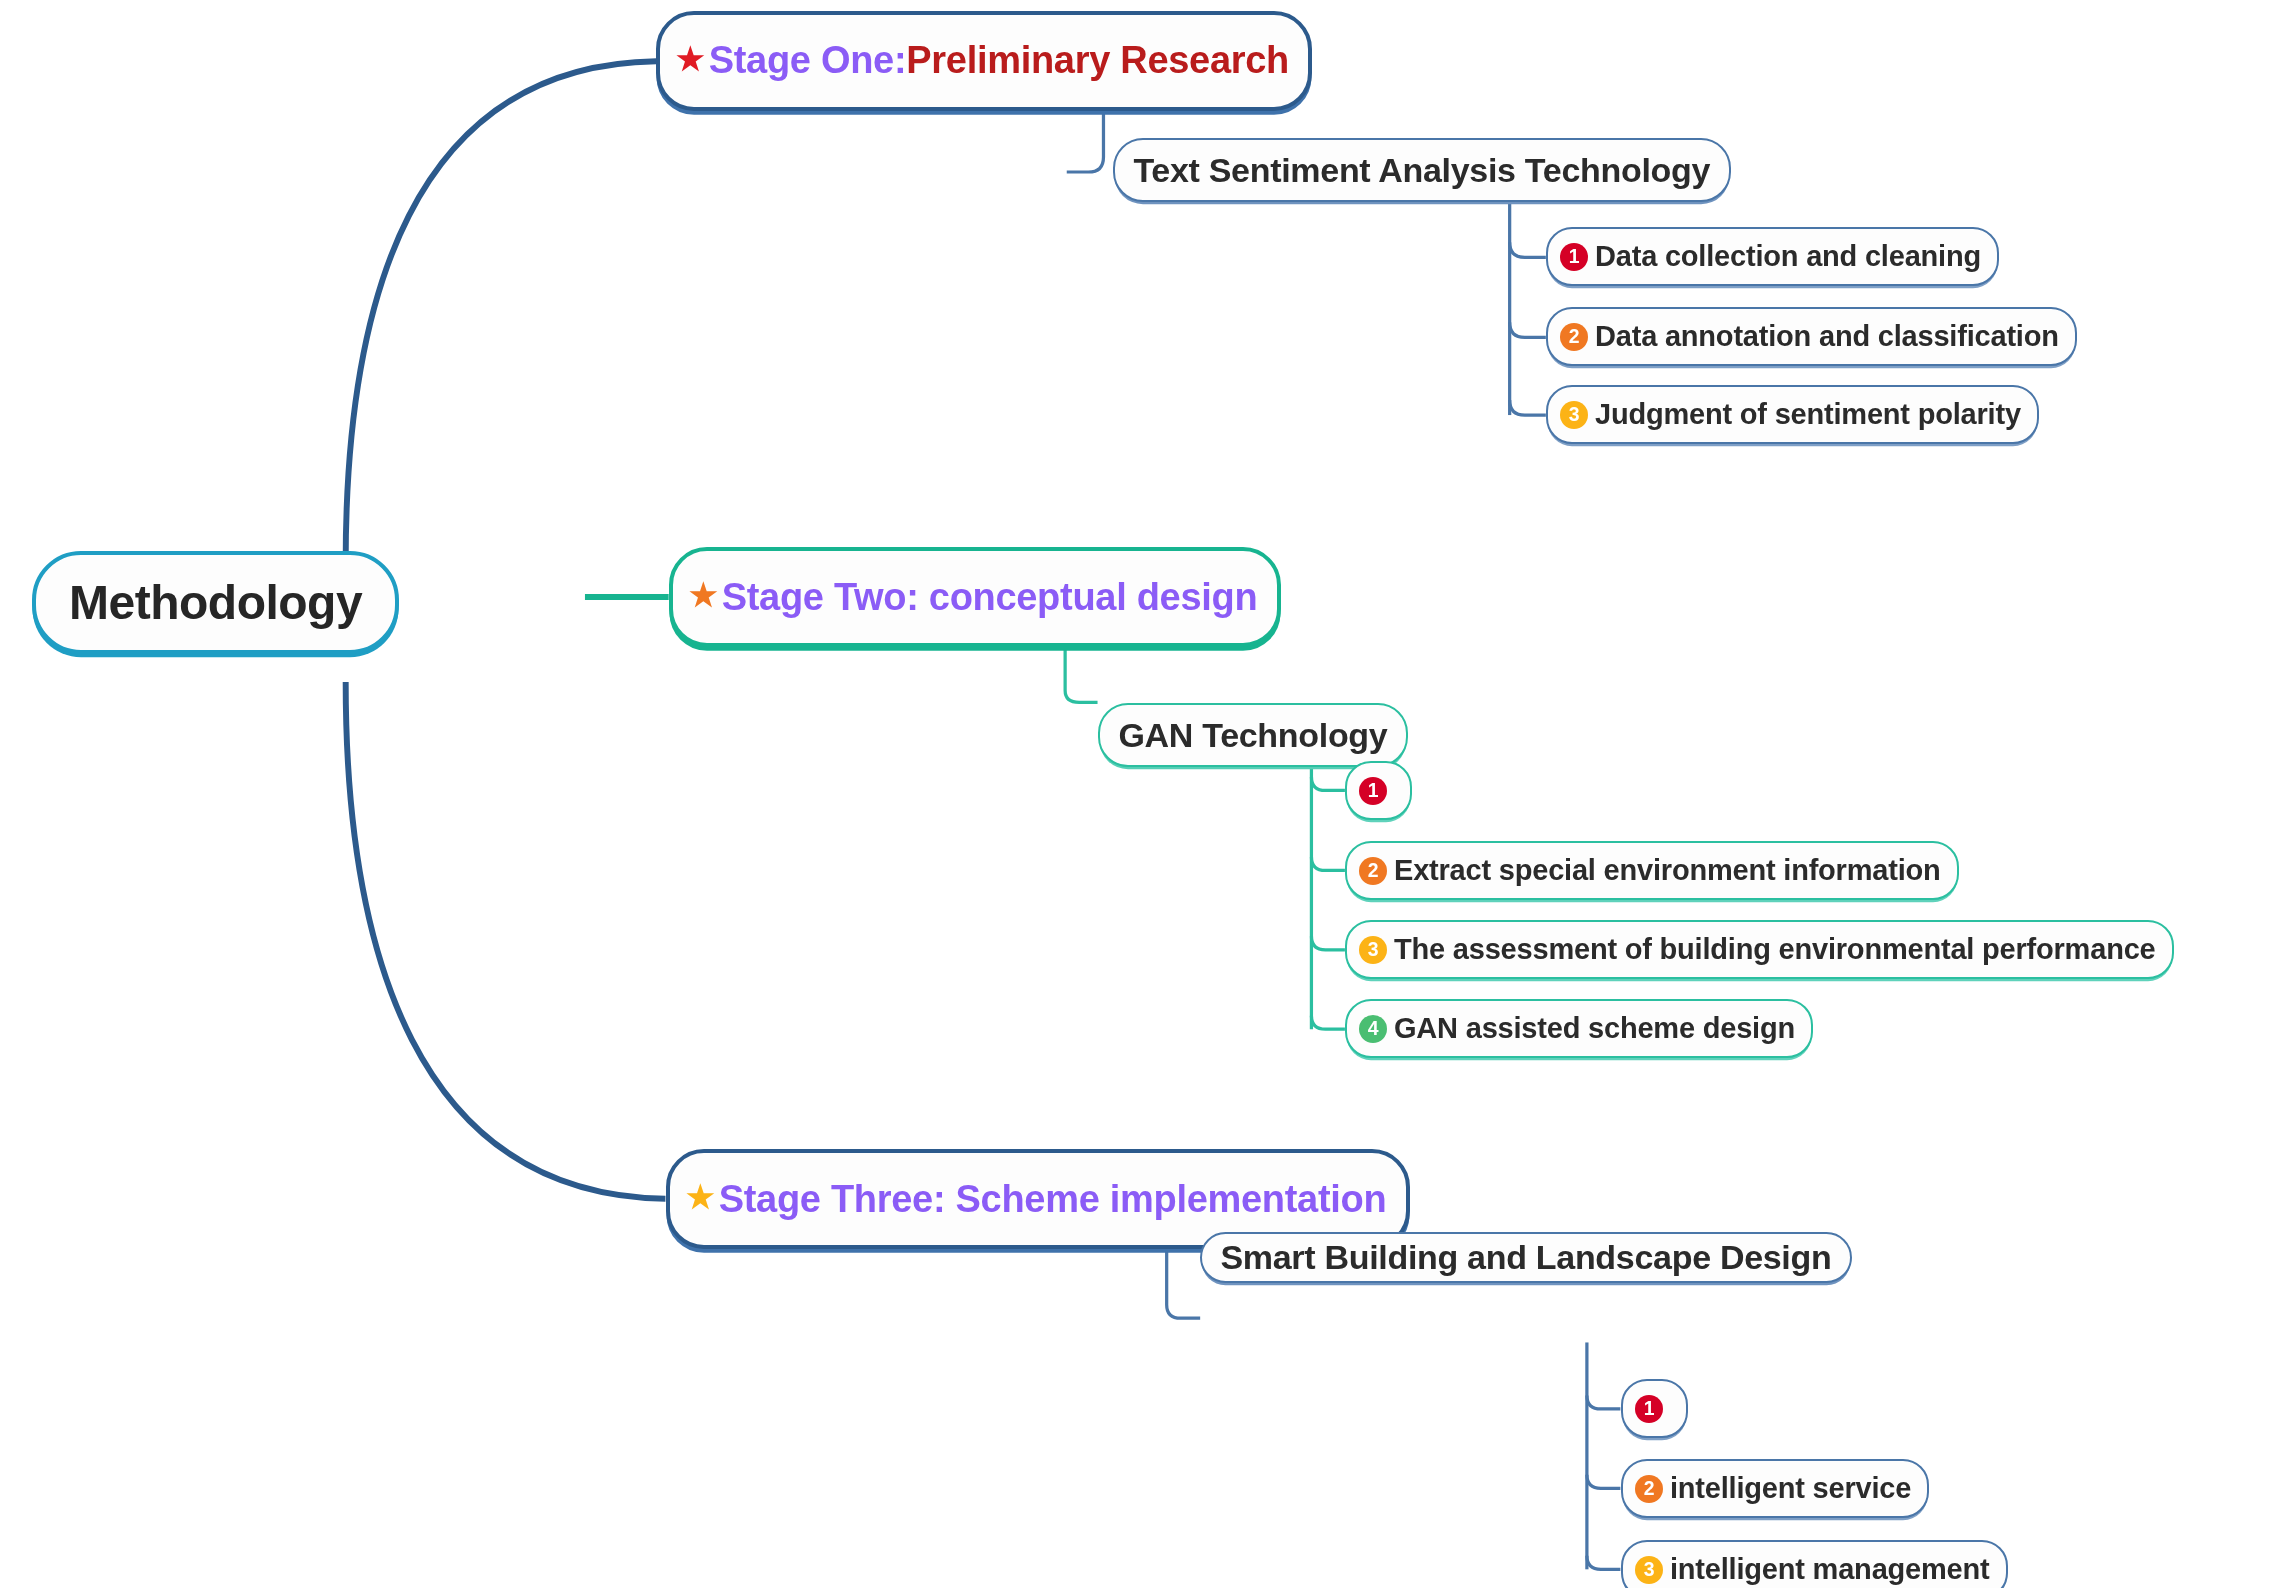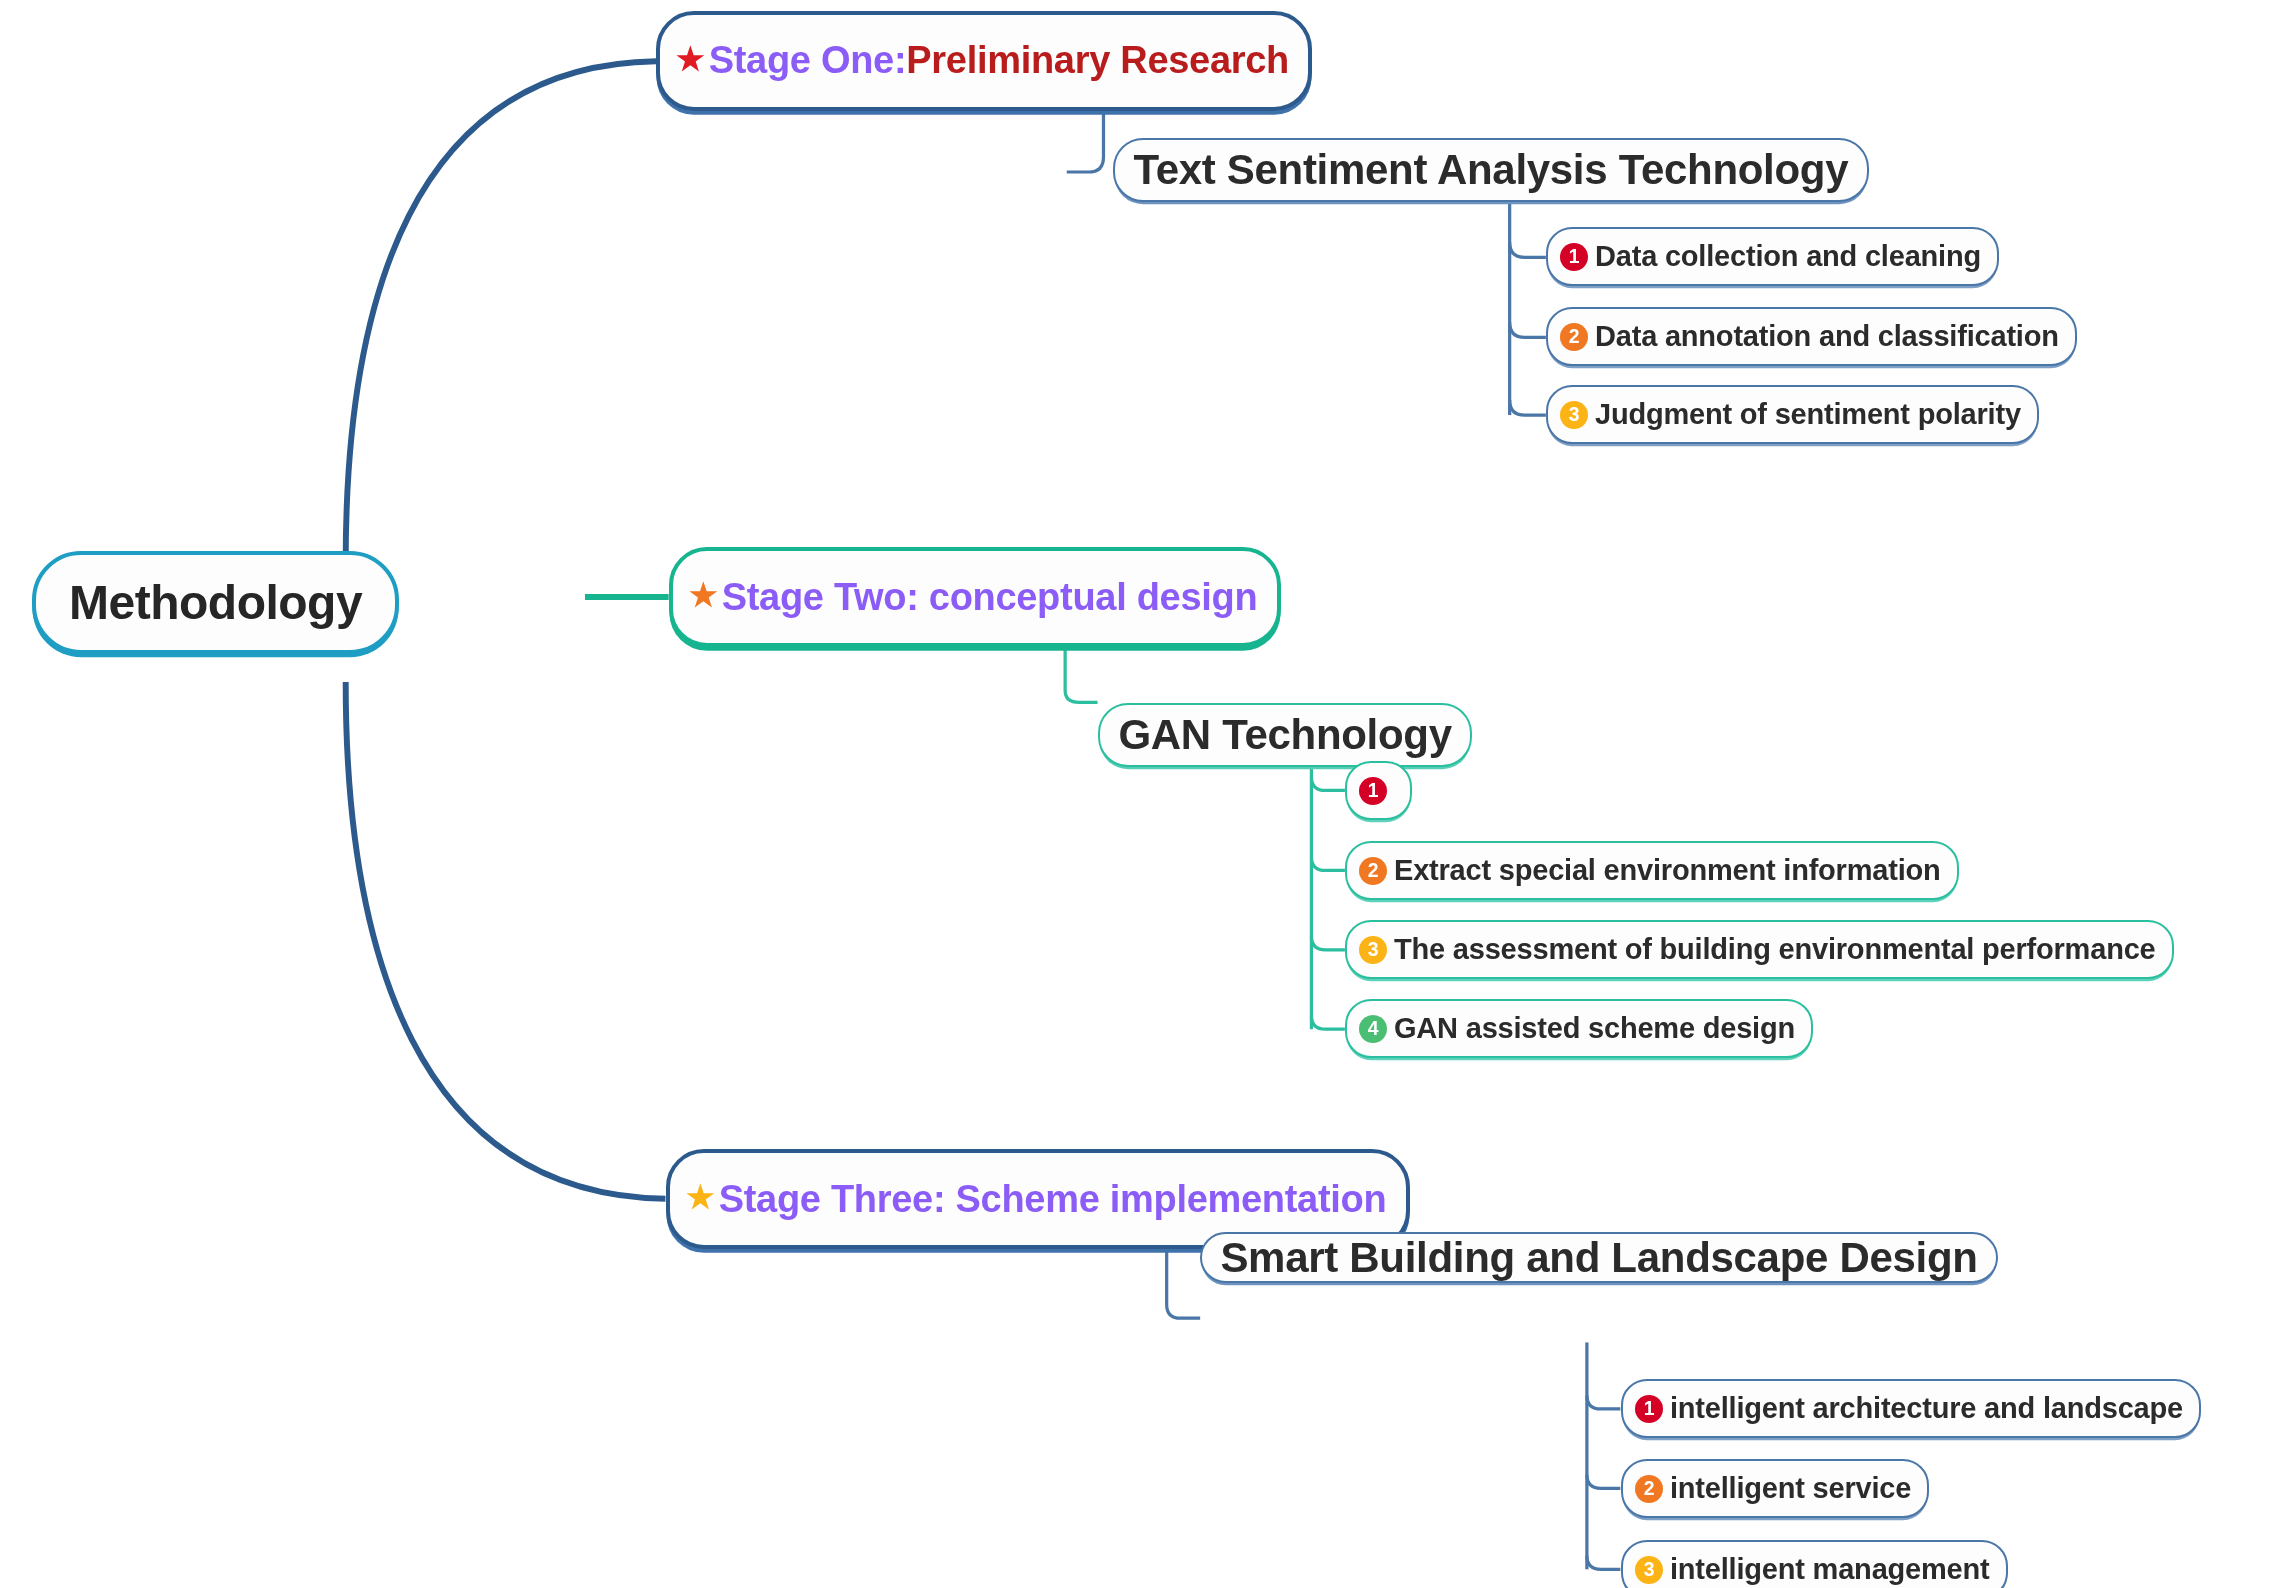--- a/index.html
+++ b/index.html
@@ -36,21 +36,21 @@
     font-size:38px;font-weight:bold;
     padding:0 19.4px 0 16px;
     letter-spacing:-0.3px;
   }
   .stage.blue{border:4.9px solid #2c5a8c;box-shadow:0 4.3px 0 -0.5px #3f72ab;}
   .stage.green{border:4.3px solid #17b490;box-shadow:0 4.3px 0 -0.5px #17b490;}
 
   
   .topic{
     border-radius:30px;
-    font-size:42px;font-weight:bold;
+    font-size:34px;font-weight:bold;
     padding:0 18.4px;
     letter-spacing:-0.3px;
     justify-content:center;
   }
   .topic.blue{border:2.2px solid #4a76a8;box-shadow:0 3.8px 0 -1.6px #6f93bf;}
   .topic.green{border:2.2px solid #2bbfa0;box-shadow:0 3.8px 0 -1.6px #56cfb6;}
 
   
   .leaf{
     border-radius:26px;
@@ -178,21 +178,20 @@
     <span class="star" style="color:#FCB316;">★</span>
     <span class="txt-dark">Stage Three: Scheme implementation</span>
   </div>
 
   <div class="node topic blue" style="left:1200px;top:1232px;height:51px;">
     <span>Smart Building and Landscape Design</span>
   </div>
 
   <div class="node leaf blue" style="left:1621px;top:1379px;height:59px;">
     <span class="badge" style="background:#D50026;">1</span>
-    <span class="leaf-text">intelligent architecture and landscape</span>
   </div>
 
   <div class="node leaf blue" style="left:1621px;top:1459px;height:59px;">
     <span class="badge" style="background:#F07822;">2</span>
     <span class="leaf-text">intelligent service</span>
   </div>
 
   <div class="node leaf blue" style="left:1621px;top:1540px;height:59px;">
     <span class="badge" style="background:#FCB316;">3</span>
     <span class="leaf-text">intelligent management</span>

